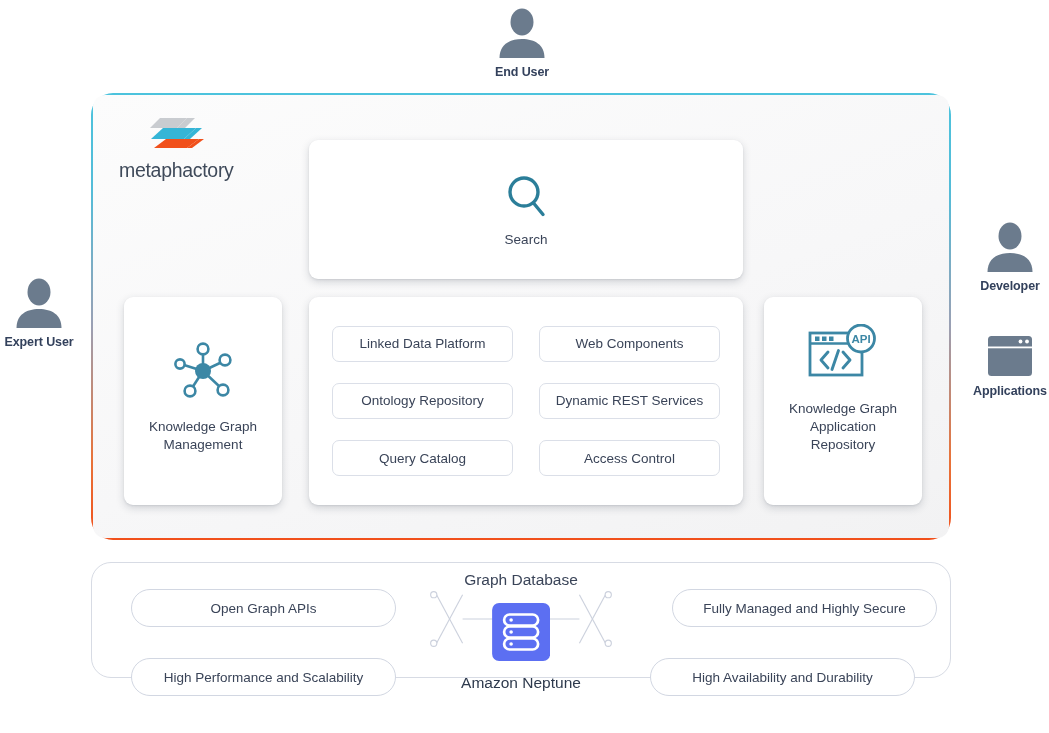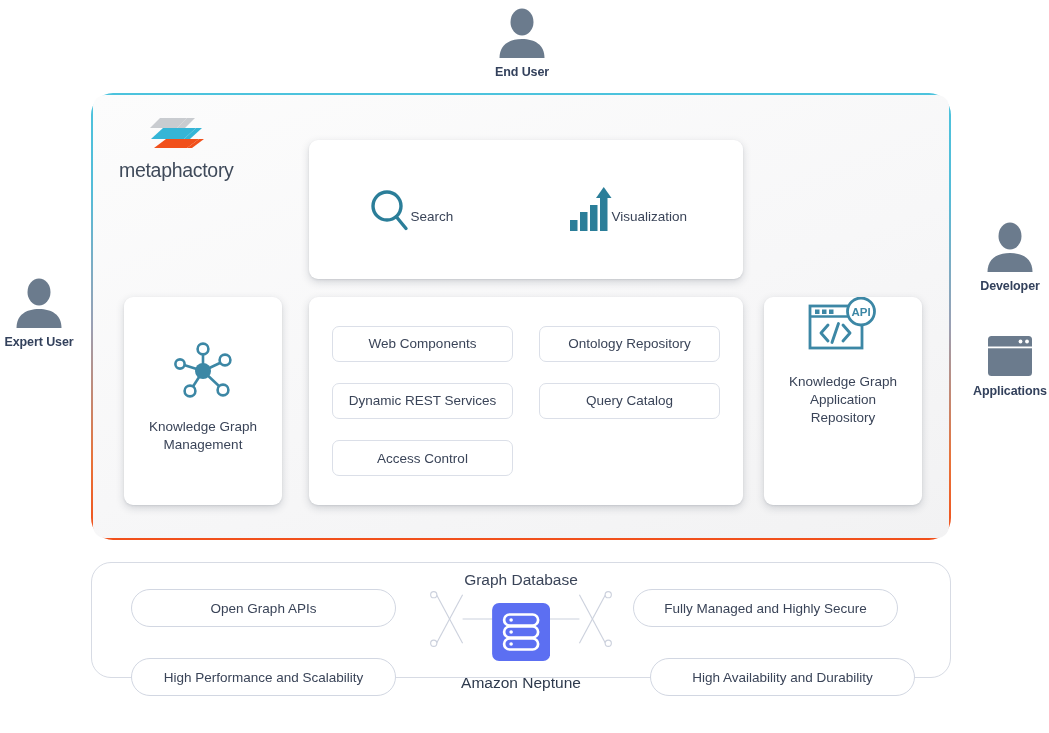--- a/index.html
+++ b/index.html
@@ -94,20 +94,21 @@
     top: 45px;
     width: 434px;
     height: 139px;
     display: flex;
     align-items: center;
     justify-content: space-around;
     padding: 0 18px;
   }
   .capability {
     display: flex;
+    flex-direction: column;
     align-items: center;
     width: 120px;
   }
   .capability-icon { height: 46px; display: flex; align-items: flex-end; justify-content: center; }
   .capability-label {
     font-size: 13.5px;
     color: #3a4458;
     margin-top: 13px;
     white-space: nowrap;
   }
@@ -124,21 +125,21 @@
     padding-bottom: 8px;
   }
   #card-kgad {
     left: 671px;
     top: 202px;
     width: 158px;
     height: 208px;
     display: flex;
     flex-direction: column;
     align-items: center;
-    justify-content: flex-start;
+    justify-content: center;
     padding-bottom: 24px;
   }
   .side-card-icon { margin-bottom: 14px; }
   .side-card-label {
     font-size: 13.5px;
     line-height: 1.33;
     color: #3a4458;
     text-align: center;
     max-width: 130px;
   }
@@ -222,21 +223,21 @@
     display: flex;
     align-items: center;
     justify-content: center;
     font-size: 13.5px;
     color: #3a4458;
     white-space: nowrap;
     padding: 0 16px;
   }
   #db-pill-0 { left: 39px;  top: 26px;  width: 265px; }
   #db-pill-1 { left: 39px;  top: 95px;  width: 265px; }
-  #db-pill-2 { left: 541px; top: 26px;  width: 265px; }
+  #db-pill-2 { left: 580px; top: 26px;  width: 265px; }
   #db-pill-3 { left: 558px; top: 95px;  width: 265px; }
 </style>
 </head>
 <body>
 
 <div id="stage">
 
   <div class="actor" id="actor-end-user">
     <span>
       <svg class="person-svg" width="48" height="50" viewBox="0 0 48 50">
@@ -302,32 +303,20 @@
         <div class="capability">
           <span class="capability-icon">
             <svg width="44" height="46" viewBox="0 0 44 46">
               <circle cx="20" cy="19" r="14" fill="none" stroke="#2b7e99" stroke-width="3.4"></circle>
               <line x1="29.5" y1="30" x2="39" y2="41.5" stroke="#2b7e99" stroke-width="3.4" stroke-linecap="round"></line>
             </svg>
           </span>
           <span class="capability-label">Search</span>
         </div>
 
-        <div class="capability">
-          <span class="capability-icon">
-            <svg width="46" height="46" viewBox="0 0 46 46">
-              <rect x="4" y="33" width="7.5" height="11" fill="#2b7e99"></rect>
-              <rect x="14" y="25" width="7.5" height="19" fill="#2b7e99"></rect>
-              <rect x="24" y="18" width="7.5" height="26" fill="#2b7e99"></rect>
-              <rect x="34" y="11" width="7.5" height="33" fill="#2b7e99"></rect>
-              <path d="M37.75 0 L45.5 11 L30 11 Z" fill="#2b7e99"></path>
-            </svg>
-          </span>
-          <span class="capability-label">Visualization</span>
-        </div>
 
       </div>
 
       <div class="card" id="card-kgm">
         <span class="side-card-icon">
           <svg width="62" height="60" viewBox="0 0 62 60">
             <g stroke="#3c87a5" stroke-width="2.6">
               <line x1="31" y1="31" x2="31" y2="12"></line>
               <line x1="31" y1="31" x2="50" y2="22"></line>
               <line x1="31" y1="31" x2="12" y2="25"></line>
@@ -342,20 +331,21 @@
             <circle cx="51" cy="50" r="5.4" fill="#ffffff" stroke="#3c87a5" stroke-width="2.6"></circle>
           </svg>
         </span>
         <div class="side-card-label">
           <span>Knowledge Graph</span><br>
           <span>Management</span>
         </div>
       </div>
 
       <div class="card" id="card-features">
+        <div class="feature-pill">Linked Data Platform</div>
         <div class="feature-pill">Web Components</div>
         <div class="feature-pill">Ontology Repository</div>
         <div class="feature-pill">Dynamic REST Services</div>
         <div class="feature-pill">Query Catalog</div>
         <div class="feature-pill">Access Control</div>
       </div>
 
       <div class="card" id="card-kgad">
         <span class="side-card-icon">
           <svg width="72" height="58" viewBox="0 0 72 58">

